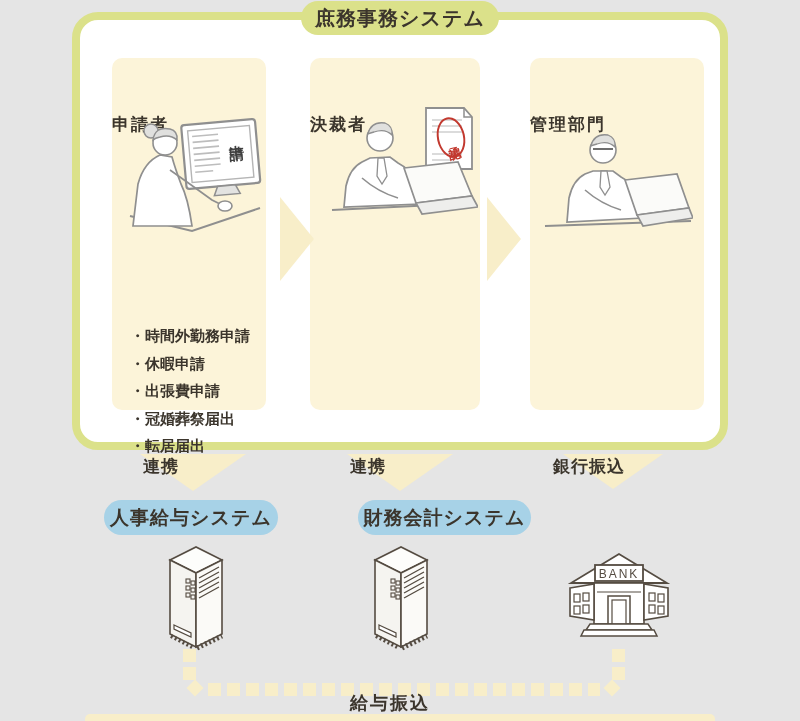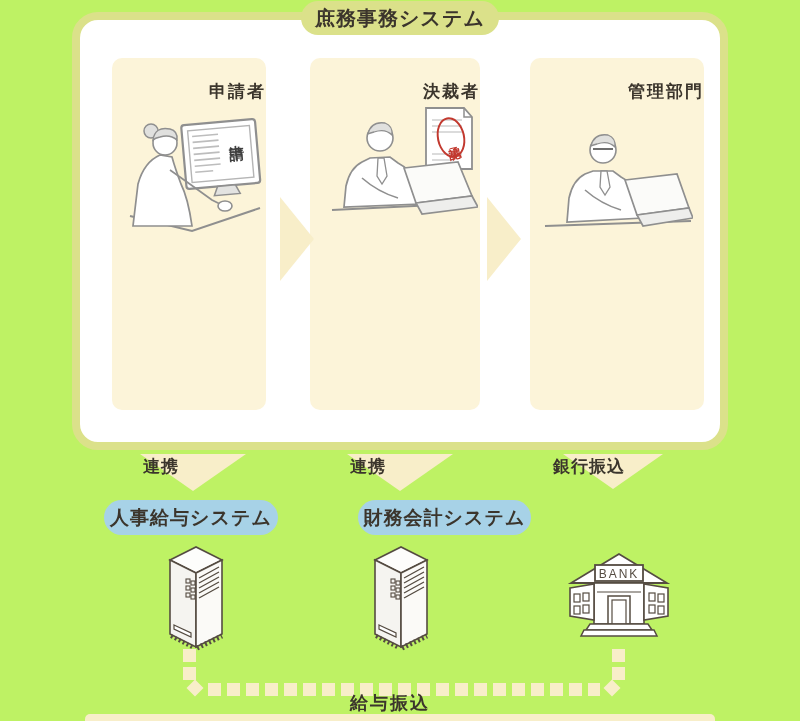--- a/index.html
+++ b/index.html
@@ -7,34 +7,34 @@
     --cream:#fcf4d9;
     --arrow:#f8eec9;
     --blue:#a7d2e7;
     --ink:#3b352c;
     --line:#919191;
     --dark:#554c42;
     --red:#c2392f;
   }
   *{margin:0;padding:0;box-sizing:border-box;}
   body{background:#fff;font-family:"Liberation Sans","DejaVu Sans",sans-serif;color:var(--ink);}
-  .stage{position:relative;width:800px;height:721px;background:#bef264;overflow:hidden;}
+  .stage{position:relative;width:800px;height:721px;background:#e5e5e5;overflow:hidden;}
 
   .frame{position:absolute;left:72px;top:12px;width:656px;height:438px;
          border:8px solid var(--green);border-radius:26px;background:#fff;}
   .title-pill{position:absolute;left:301px;top:1px;width:198px;height:34px;
          background:var(--green);border-radius:17px;z-index:3;
          display:flex;align-items:center;justify-content:center;
          font-size:20px;font-weight:bold;letter-spacing:1px;}
 
   .col{position:absolute;top:58px;height:352px;background:var(--cream);border-radius:10px;z-index:1;}
   .col1{left:112px;width:154px;}
   .col2{left:310px;width:170px;}
   .col3{left:530px;width:174px;}
-  .col-header{padding-top:22px;text-align:right;font-size:17px;font-weight:bold;letter-spacing:2px;}
+  .col-header{padding-top:22px;text-align:left;font-size:17px;font-weight:bold;letter-spacing:2px;margin-top:33px;}
 
   .illus{position:absolute;z-index:2;}
 
   .arrow-right{position:absolute;width:0;height:0;z-index:1;
     border-top:42px solid transparent;border-bottom:42px solid transparent;
     border-left:34px solid var(--arrow);}
   .arrow-down{position:absolute;width:0;height:0;z-index:1;
     border-left:53px solid transparent;border-right:53px solid transparent;
     border-top:37px solid var(--arrow);}
   .arrow-down.small{border-left-width:50px;border-right-width:50px;border-top-width:35px;}
@@ -73,20 +73,27 @@
 
 <div class="stage">
 
   <div class="frame"></div>
   <div class="title-pill">
     <span>庶務事務システム</span>
   </div>
 
   <div class="col col1">
     <div class="col-header">申請者</div>
+    <ul style="list-style:none;margin-top:186px;padding-left:18px;font-size:15px;font-weight:bold;line-height:27.5px;">
+      <li><span>・</span><span>時間外勤務申請</span></li>
+      <li><span>・</span><span>休暇申請</span></li>
+      <li><span>・</span><span>出張費申請</span></li>
+      <li><span>・</span><span>冠婚葬祭届出</span></li>
+      <li><span>・</span><span>転居届出</span></li>
+    </ul>
   </div>
 
   <svg class="illus" style="left:126px;top:112px;" width="136" height="128" viewBox="0 0 136 128">
     <path d="M4,104 L66,119 L134,96" fill="none" stroke="#8f8f8f" stroke-width="2"></path>
     <g transform="rotate(-5 95 45)">
       <rect x="58" y="10" width="74" height="64" rx="3" fill="#ffffff" stroke="#8f8f8f" stroke-width="2.2"></rect>
       <rect x="64" y="16" width="62" height="52" fill="#ffffff" stroke="#b5b5b5" stroke-width="1.4"></rect>
       <path d="M68,22 h26 M68,28 h26 M68,34 h26 M68,40 h26 M68,46 h26 M68,52 h26 M68,58 h18" stroke="#bdbdbd" stroke-width="1.6" fill="none"></path>
       <path d="M89,74 l-4,9 h26 l-4,-9 z" fill="#e3e3e1" stroke="#8f8f8f" stroke-width="1.5"></path>
     </g>

